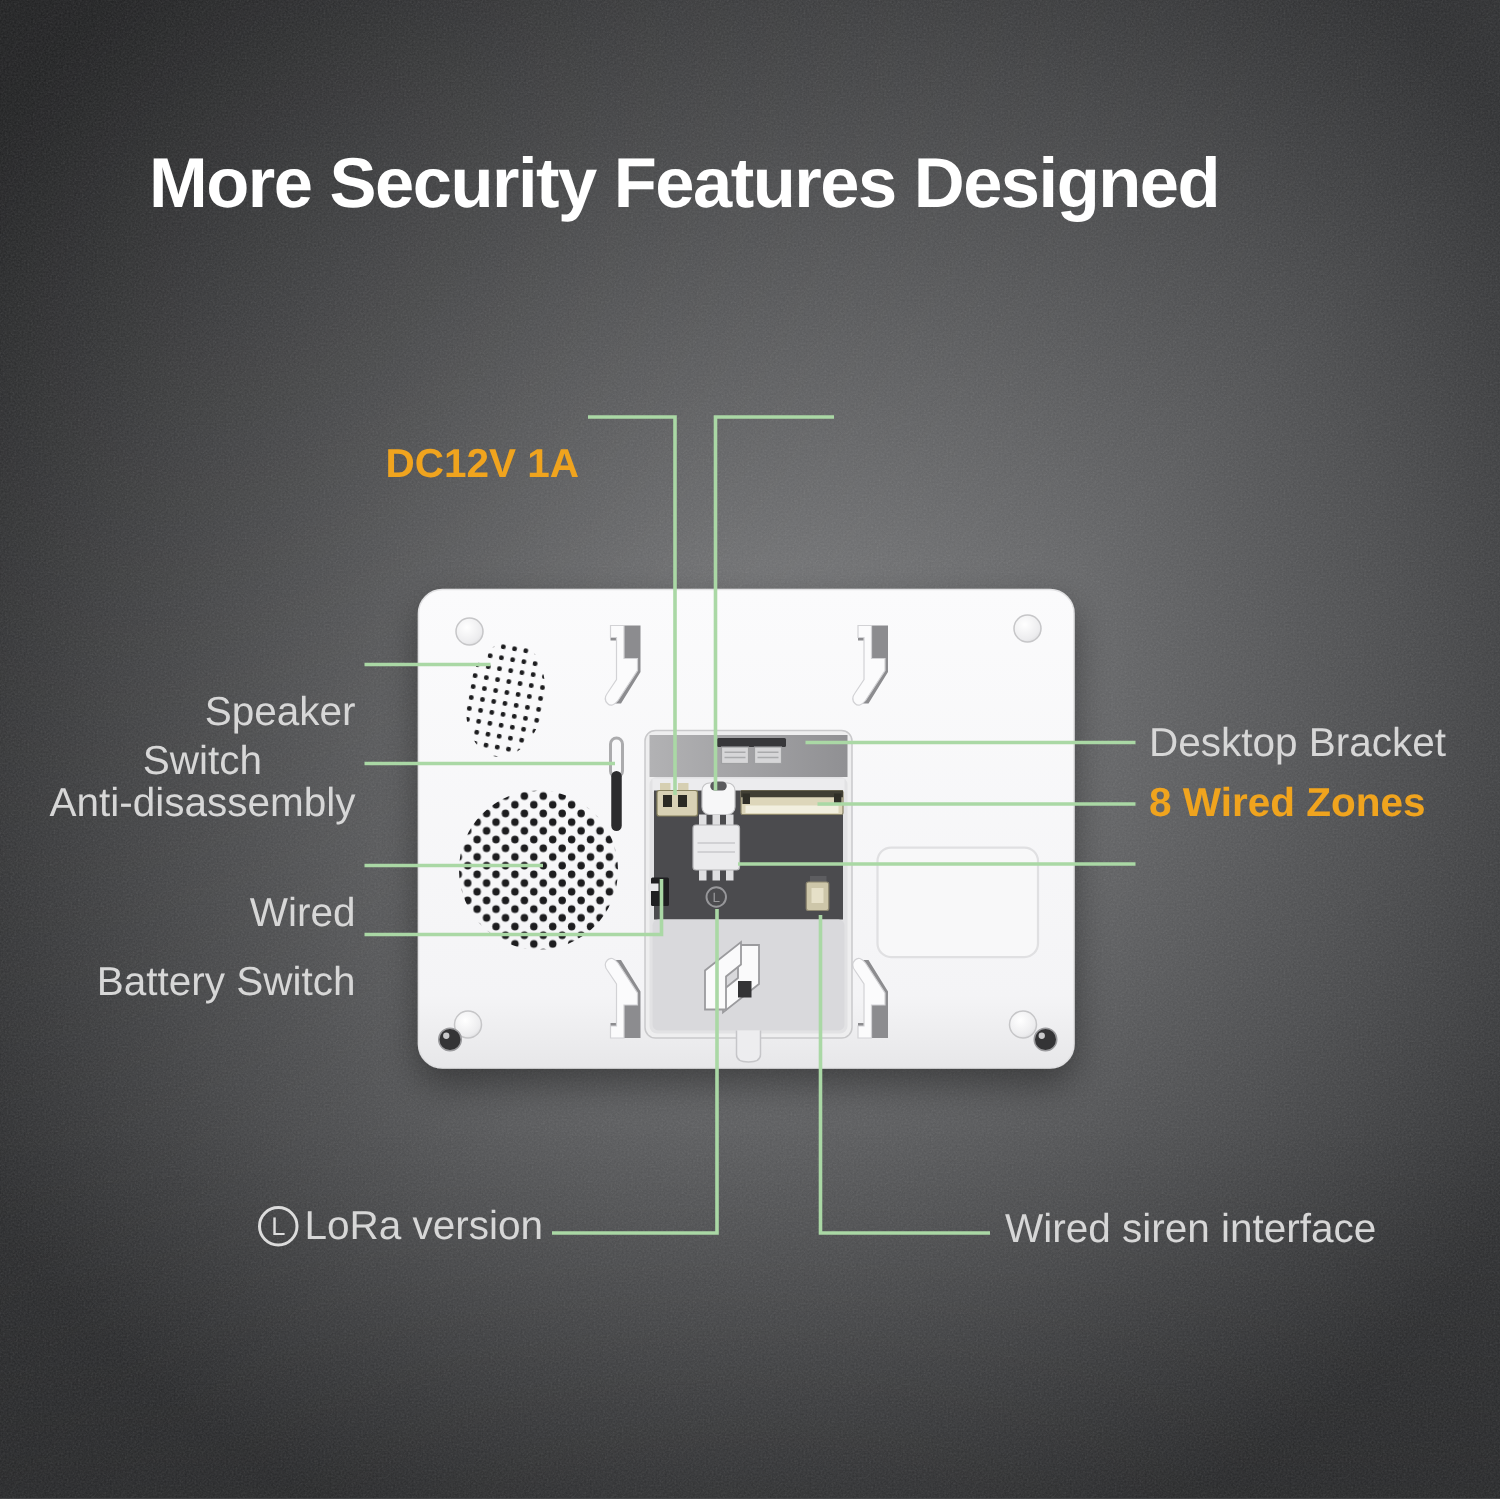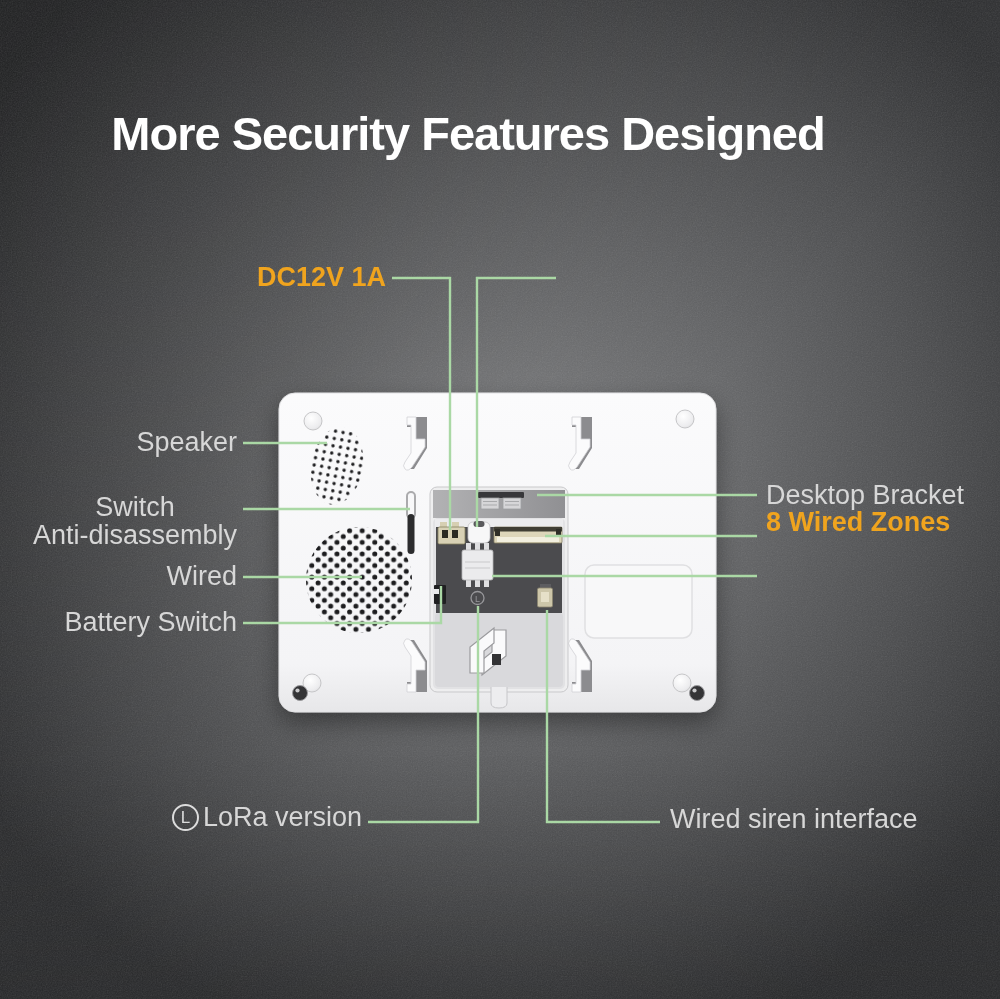--- a/index.html
+++ b/index.html
@@ -4,30 +4,30 @@
 <style>
   html,body{margin:0;padding:0;}
   body{
     width:1000px;height:999px;position:relative;overflow:hidden;
     background:#4a4b4d;
     font-family:"Liberation Sans", sans-serif;
   }
   .stage{position:absolute;inset:0;width:1000px;height:999px;}
   svg.layer{position:absolute;left:0;top:0;display:block;}
   .title{
-    position:absolute;top:90px;left:0;width:904px;margin:16px;
+    position:absolute;top:90px;left:0;width:904px;margin:4px;
     text-align:center;font-size:47px;font-weight:700;letter-spacing:-1px;
     color:#ffffff;
   }
   .lbl{
     position:absolute;color:#d7d7d7;font-size:27px;line-height:28px;
     white-space:nowrap;
   }
   .lbl.orange{color:#f0a41e;font-weight:700;}
-  .lbl.alignright{text-align:center;}
+  .lbl.alignright{text-align:center;margin-top:32px;}
   .lbl.center{text-align:center;}
   .lbl.multi{white-space:normal;}
   .lora-wrap{display:flex;align-items:center;}
   .circleL{
     box-sizing:border-box;display:inline-flex;width:27px;height:27px;
     border:2px solid #dcdcdc;border-radius:50%;
     align-items:center;justify-content:center;
     font-size:17px;line-height:1;color:#dcdcdc;font-weight:400;
     margin-right:4px;flex:none;
   }
@@ -234,21 +234,21 @@
 
   <div class="lbl multi center" style="right:763px;top:493px">
     <div>Switch</div>
     <div>Anti-disassembly</div>
   </div>
 
   <div class="lbl alignright" style="right:763px;top:562px">Wired</div>
   <div class="lbl" style="left:766px;top:481px">Desktop Bracket</div>
 
   <div class="lbl alignright" style="right:763px;top:608px">Battery Switch</div>
-  <div class="lbl orange" style="left:766px;top:508px">8 Wired Zones</div>
+  <div class="lbl orange" style="left:766px;top:521px">8 Wired Zones</div>
 
 
   <div class="lbl lora-wrap" style="left:172px;top:803px">
     <span class="circleL">
         <span>L</span>
       </span>
     <span>LoRa version</span>
   </div>
 
   <div class="lbl" style="left:670px;top:805px">Wired siren interface</div>

